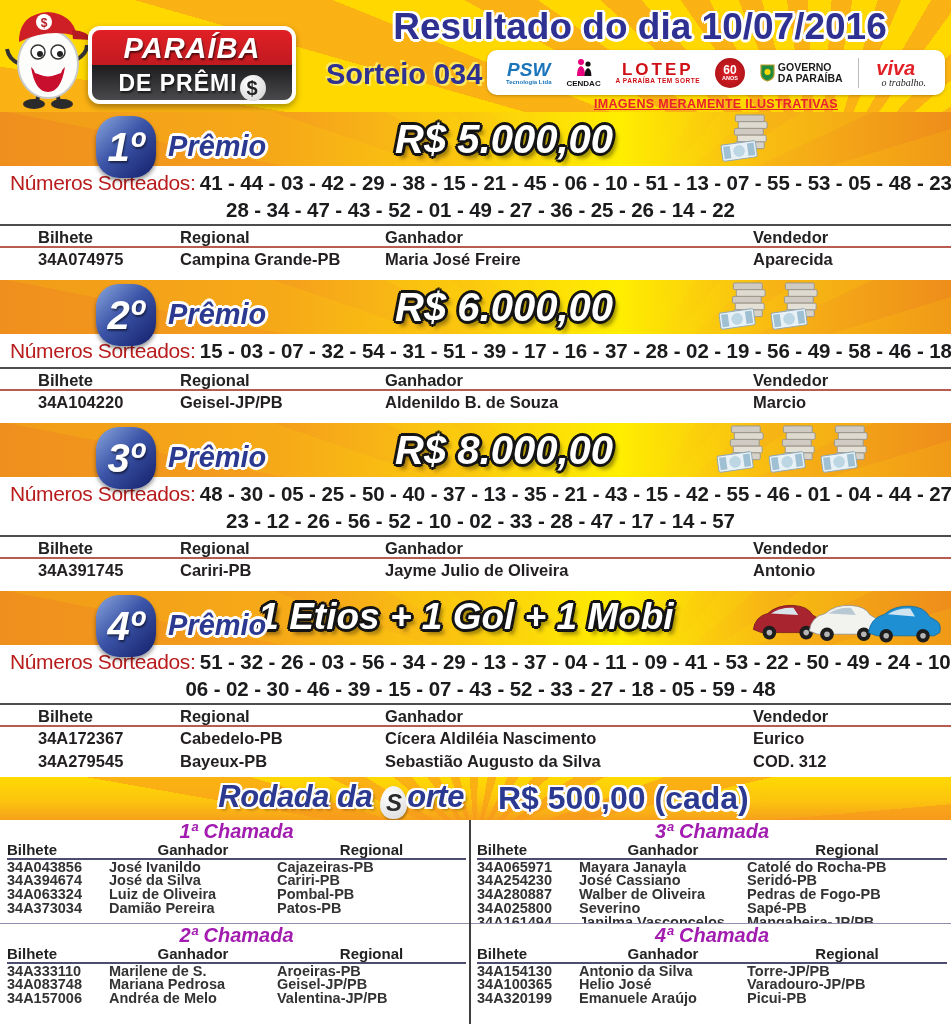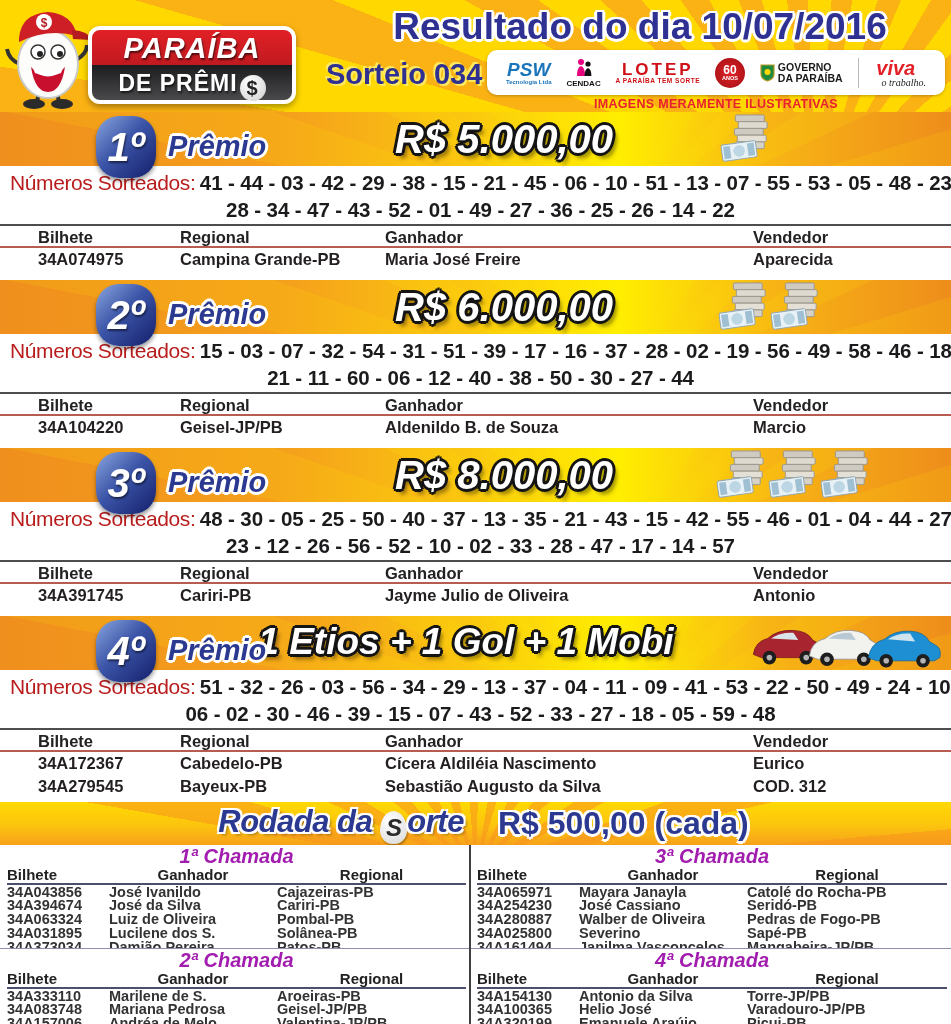--- a/index.html
+++ b/index.html
@@ -34,21 +34,21 @@
   .sp-lotep { color:#cf1016; font-weight:bold; font-size:17px; letter-spacing:3px; }
   .sp-lotep small { display:block; font-size:6.5px; letter-spacing:.5px; color:#cf1016; }
   .sp-anos { width:30px; height:30px; border-radius:50%; background:radial-gradient(#e21f26,#9e1115); color:#fff;
     font-weight:bold; font-size:12px; display:flex; flex-direction:column; align-items:center; justify-content:center; }
   .sp-anos small { font-size:5.5px; }
   .sp-gov { display:flex; align-items:center; gap:3px; font-weight:bold; font-size:10.5px; color:#1a1a1a; text-align:left; }
   .sp-viva { border-left:1px solid #bbb; padding-left:7px; }
   .viva-word { color:#e21f26; font-weight:bold; font-style:italic; font-size:20px; }
   .viva-sub { font-family:"Liberation Serif", serif; font-style:italic; font-size:10px; color:#222;margin-left:16px; }
   .disclaimer { position:absolute; left:487px; top:97px; width:458px; text-align:center;
-    font-size:12.5px; font-weight:bold; color:#e8212e; letter-spacing:.3px; }
+    font-size:12.5px; font-weight:bold; color:#e8212e; letter-spacing:.3px;text-decoration:underline; }
 
   
   .banner { position:relative; height:54px;
     background:linear-gradient(90deg,#ef8f1d 0%,#f5a01c 30%,#fbc90e 50%,#ffef00 65%,#f8b714 80%,#ee8d1b 100%); }
   .banner::after { content:""; position:absolute; inset:0; pointer-events:none;
     background:repeating-conic-gradient(from -15deg at 65% 220%, rgba(255,255,255,0) 0 8deg, rgba(255,230,0,.14) 8deg 16deg); }
   .badge { position:absolute; left:96px; top:4px; width:60px; height:62px; z-index:3; border-radius:23px;
     background:linear-gradient(135deg,#8aa6de 0%,#3c55a8 45%,#141f6b 100%); box-shadow:0 3px 4px rgba(0,0,0,.4);
     display:flex; align-items:center; justify-content:center; }
   .badge span { color:#fff; font-size:40px; font-weight:bold; font-style:italic; text-shadow:1px 2px 2px rgba(0,0,0,.5); }
@@ -246,21 +246,20 @@
               <rect x="3" y="31" width="36" height="17" rx="2" fill="#e8f1f5" stroke="#8fa6b5"></rect>
               <rect x="5" y="33" width="7" height="13" fill="#9fc0d2"></rect>
               <rect x="30" y="33" width="7" height="13" fill="#9fc0d2"></rect>
               <circle cx="21" cy="39.5" r="6" fill="#bcd6e4"></circle>
             </g>
         </svg>
       </div>
     </div>
     <div class="nums">
       <div class="l1"><span class="nlabel">Números Sorteados:</span> <span class="nvals">15 - 03 - 07 - 32 - 54 - 31 - 51 - 39 - 17 - 16 - 37 - 28 - 02 - 19 - 56 - 49 - 58 - 46 - 18 -</span></div>
-      <div class="l2 nvals">21 - 11 - 60 - 06 - 12 - 40 - 38 - 50 - 30 - 27 - 44</div>
     </div>
     <div class="wtable">
       <div class="thead">
         <span>Bilhete</span>
         <span>Regional</span>
         <span>Ganhador</span>
         <span>Vendedor</span>
       </div>
       <div class="trow">
         <span>34A104220</span>
@@ -426,25 +425,20 @@
           <span>34A394674</span>
           <span>José da Silva</span>
           <span>Cariri-PB</span>
         </div>
       <div class="crow">
           <span>34A063324</span>
           <span>Luiz de Oliveira</span>
           <span>Pombal-PB</span>
         </div>
       <div class="crow">
-          <span>34A031895</span>
-          <span>Lucilene dos S.</span>
-          <span>Solânea-PB</span>
-        </div>
-      <div class="crow">
           <span>34A373034</span>
           <span>Damião Pereira</span>
           <span>Patos-PB</span>
         </div>
     </div>
 
     <div class="chamada">
       <div class="ctitle">3ª Chamada</div>
       <div class="chead">
         <span class="c1">Bilhete</span>

